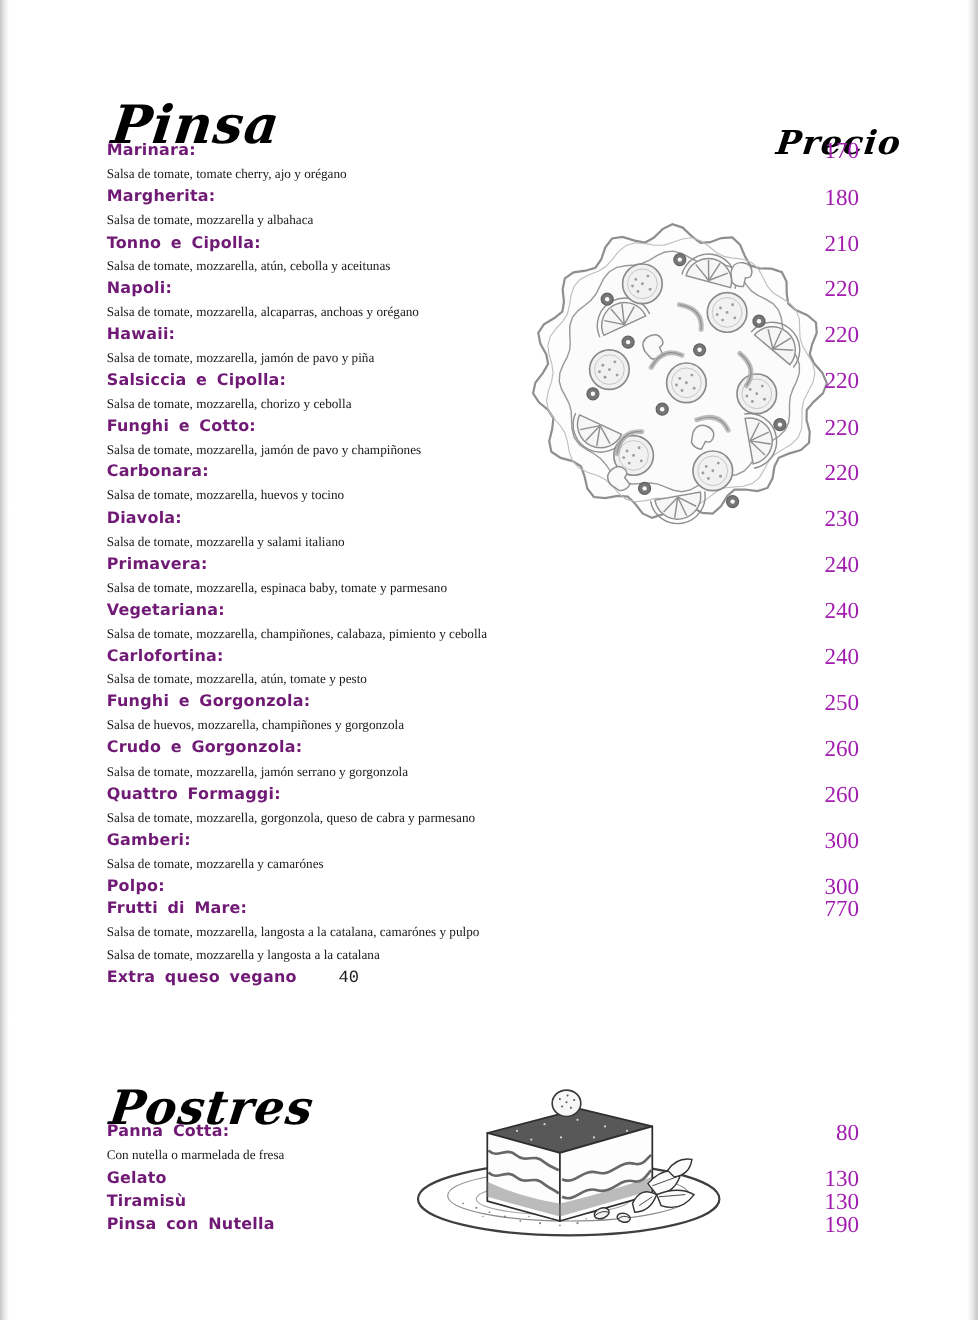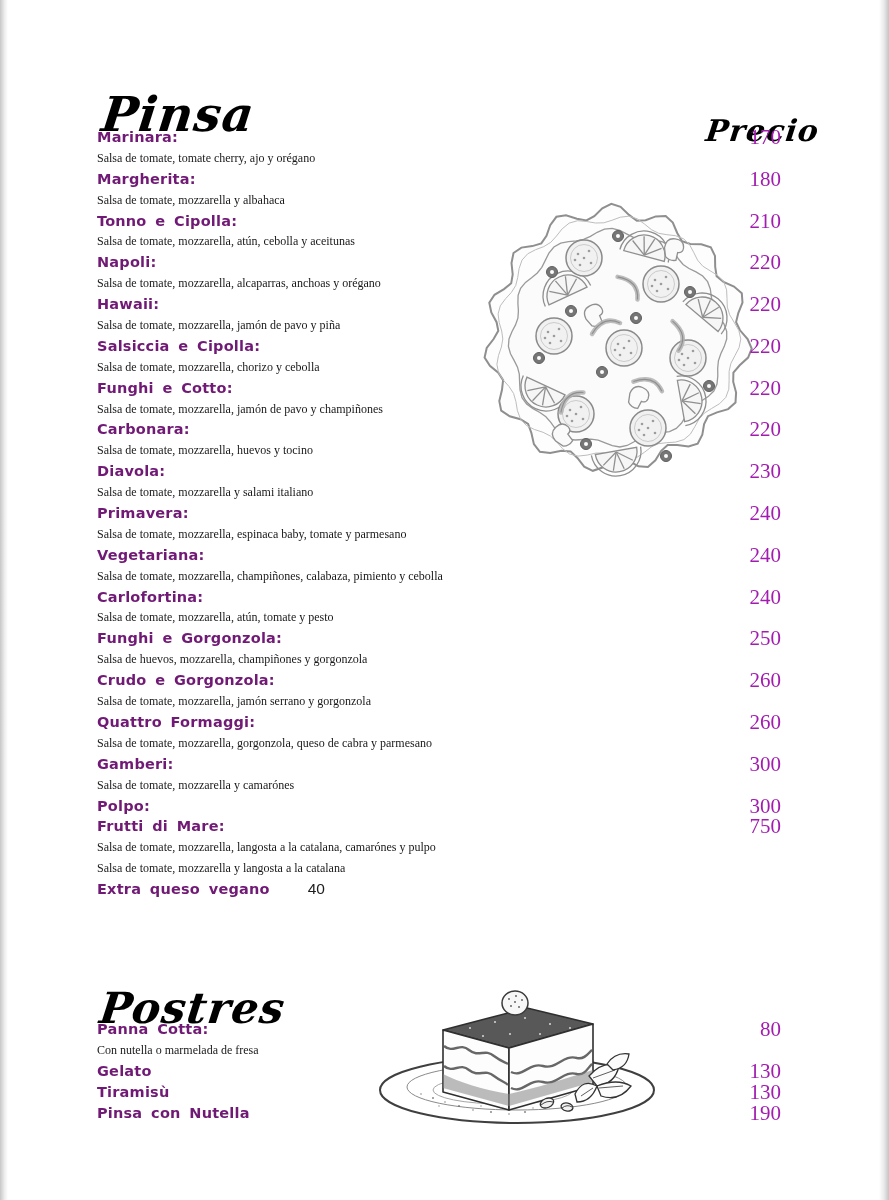--- a/index.html
+++ b/index.html
@@ -14,21 +14,21 @@
   #header-precio{position:absolute;left:706px;top:88px;font-size:30px;}
   #title-postres{position:absolute;left:100px;top:954px;font-size:43px;}
   .items{position:absolute;left:97px;right:99px;z-index:2;}
   #items-0{top:127px;}
   #items-1{top:1019px;}
   .item-line{position:relative;height:20.9px;line-height:20.9px;}
   .item-name{font-family:"DejaVu Sans",sans-serif;font-weight:700;font-size:14.5px;
              letter-spacing:.2px;word-spacing:3.5px;color:#701a75;}
   .item-price{position:absolute;right:9px;top:0;font-family:"Liberation Serif",serif;
               font-size:21px;color:#a21caf;}
-  .inline-price{font-family:Liberation Sans, sans-serif;font-size:15.5px;color:#1d1d1d;margin-left:38px;}
+  .inline-price{font-family:Liberation Mono, monospace;font-size:15.5px;color:#1d1d1d;margin-left:38px;}
   .item-desc{font-family:"Liberation Serif",serif;font-size:12px;color:#181818;
              height:20.9px;line-height:20.9px;white-space:nowrap;}
   #pizza{position:absolute;left:476px;top:196px;width:280px;height:286px;z-index:1;}
   #dessert{position:absolute;left:375px;top:990px;width:290px;height:138px;z-index:1;}
 </style>
 </head>
 <body>
 
 <div class="page">
   <div class="edge edge-left"></div>
@@ -277,21 +277,21 @@
         <div class="item-desc">Salsa de tomate, mozzarella, gorgonzola, queso de cabra y parmesano</div>
       </div>
       <div class="item">
         <div class="item-line"><span class="item-name">Gamberi:</span><span class="item-price">300</span></div>
         <div class="item-desc">Salsa de tomate, mozzarella y camarónes</div>
       </div>
       <div class="item">
         <div class="item-line"><span class="item-name">Polpo:</span><span class="item-price">300</span></div>
       </div>
       <div class="item">
-        <div class="item-line"><span class="item-name">Frutti di Mare:</span><span class="item-price">750</span></div>
+        <div class="item-line"><span class="item-name">Frutti di Mare:</span><span class="item-price">770</span></div>
         <div class="item-desc">Salsa de tomate, mozzarella, langosta a la catalana, camarónes y pulpo</div>
       </div>
       <div class="item">
         <div class="item-desc">Salsa de tomate, mozzarella y langosta a la catalana</div>
       </div>
       <div class="item">
         <div class="item-line"><span class="item-name">Extra queso vegano</span><span class="inline-price">40</span></div>
       </div>
     </div>
 

